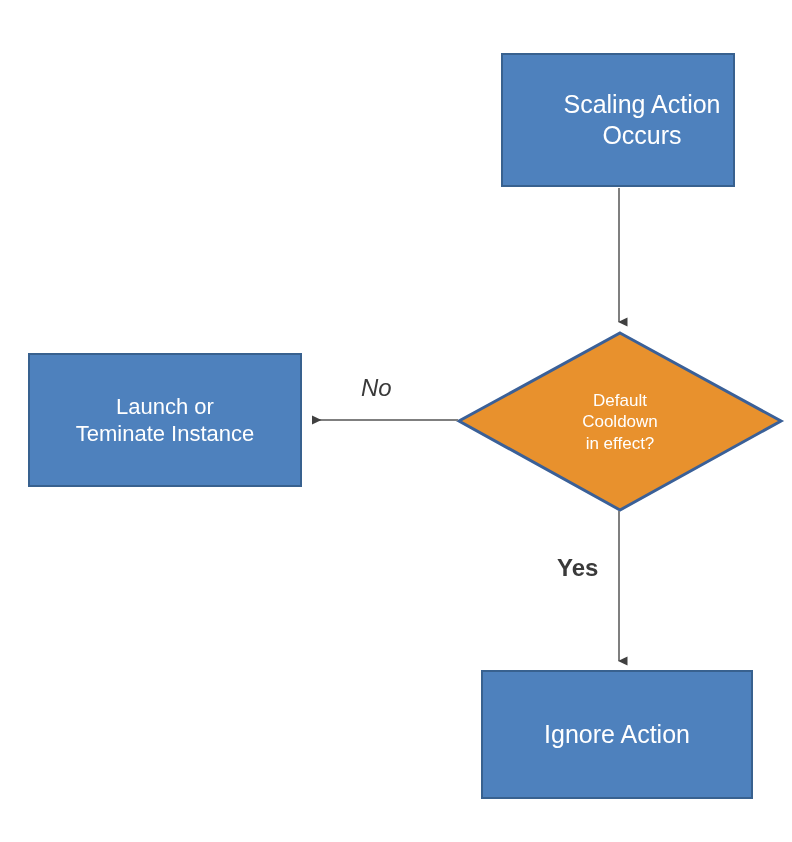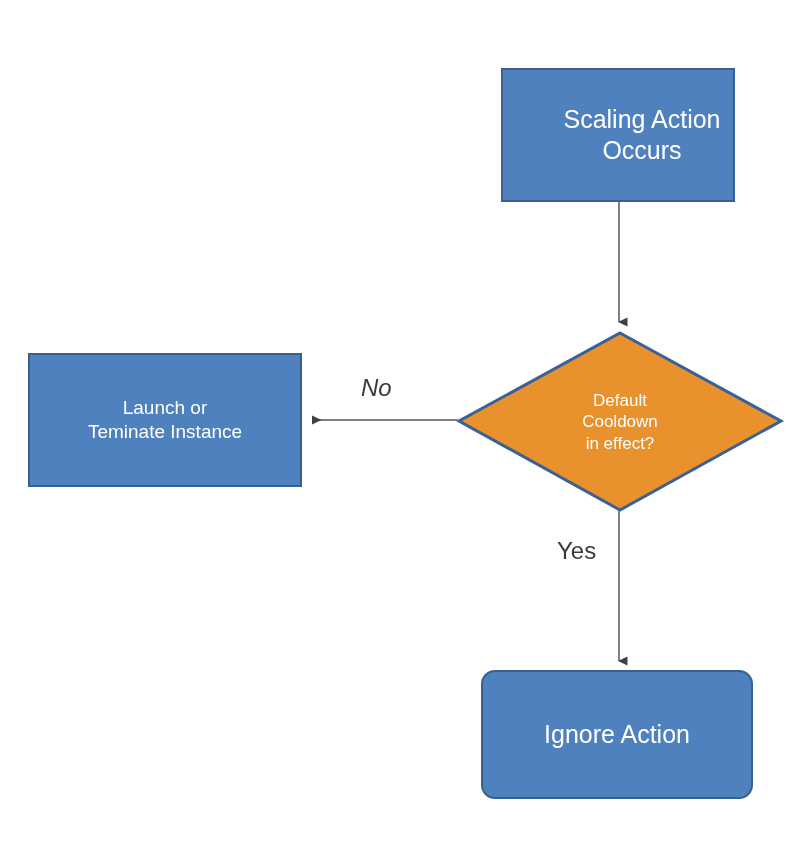--- a/index.html
+++ b/index.html
@@ -39,40 +39,39 @@
     line-height: 1.24;
     white-space: pre-line;
     user-select: none;
   }
   .process {
     background: #4E81BD;
     border: 2px solid #38618F;
   }
   #node-scaling-action {
     left: 501px;
-    top: 68px;
+    top: 53px;
     width: 234px;
     height: 134px;
     font-size: 25px;
     padding-left: 48px;
   }
   #node-launch-terminate {
     left: 28px;
     top: 353px;
     width: 274px;
     height: 134px;
-    font-size: 19px;
+    font-size: 22px;
   }
   #node-ignore-action {
     left: 481px;
     top: 670px;
     width: 272px;
     height: 129px;
     font-size: 25px;
-    border-radius: 14px;
   }
   
   #node-decision {
     left: 457px;
     top: 332px;
     width: 326px;
     height: 180px;
     font-size: 17px;
     color: #ffffff;
     background: transparent;
@@ -91,21 +90,22 @@
     line-height: 1;
     user-select: none;
   }
   #label-no {
     left: 361px;
     top: 376px;
     font-style: italic;
   }
   #label-yes {
     left: 557px;
-    top: 539px;
+    top: 556px;
+    font-weight: bold;
   }
 </style>
 </head>
 <body>
 
 <div id="canvas">
 
   <svg id="flow-svg" viewBox="0 0 792 842" xmlns="http://www.w3.org/2000/svg">
     <defs>
       <marker id="arrow-down" markerWidth="10" markerHeight="10" refX="5" refY="8.5" orient="auto" markerUnits="userSpaceOnUse">

